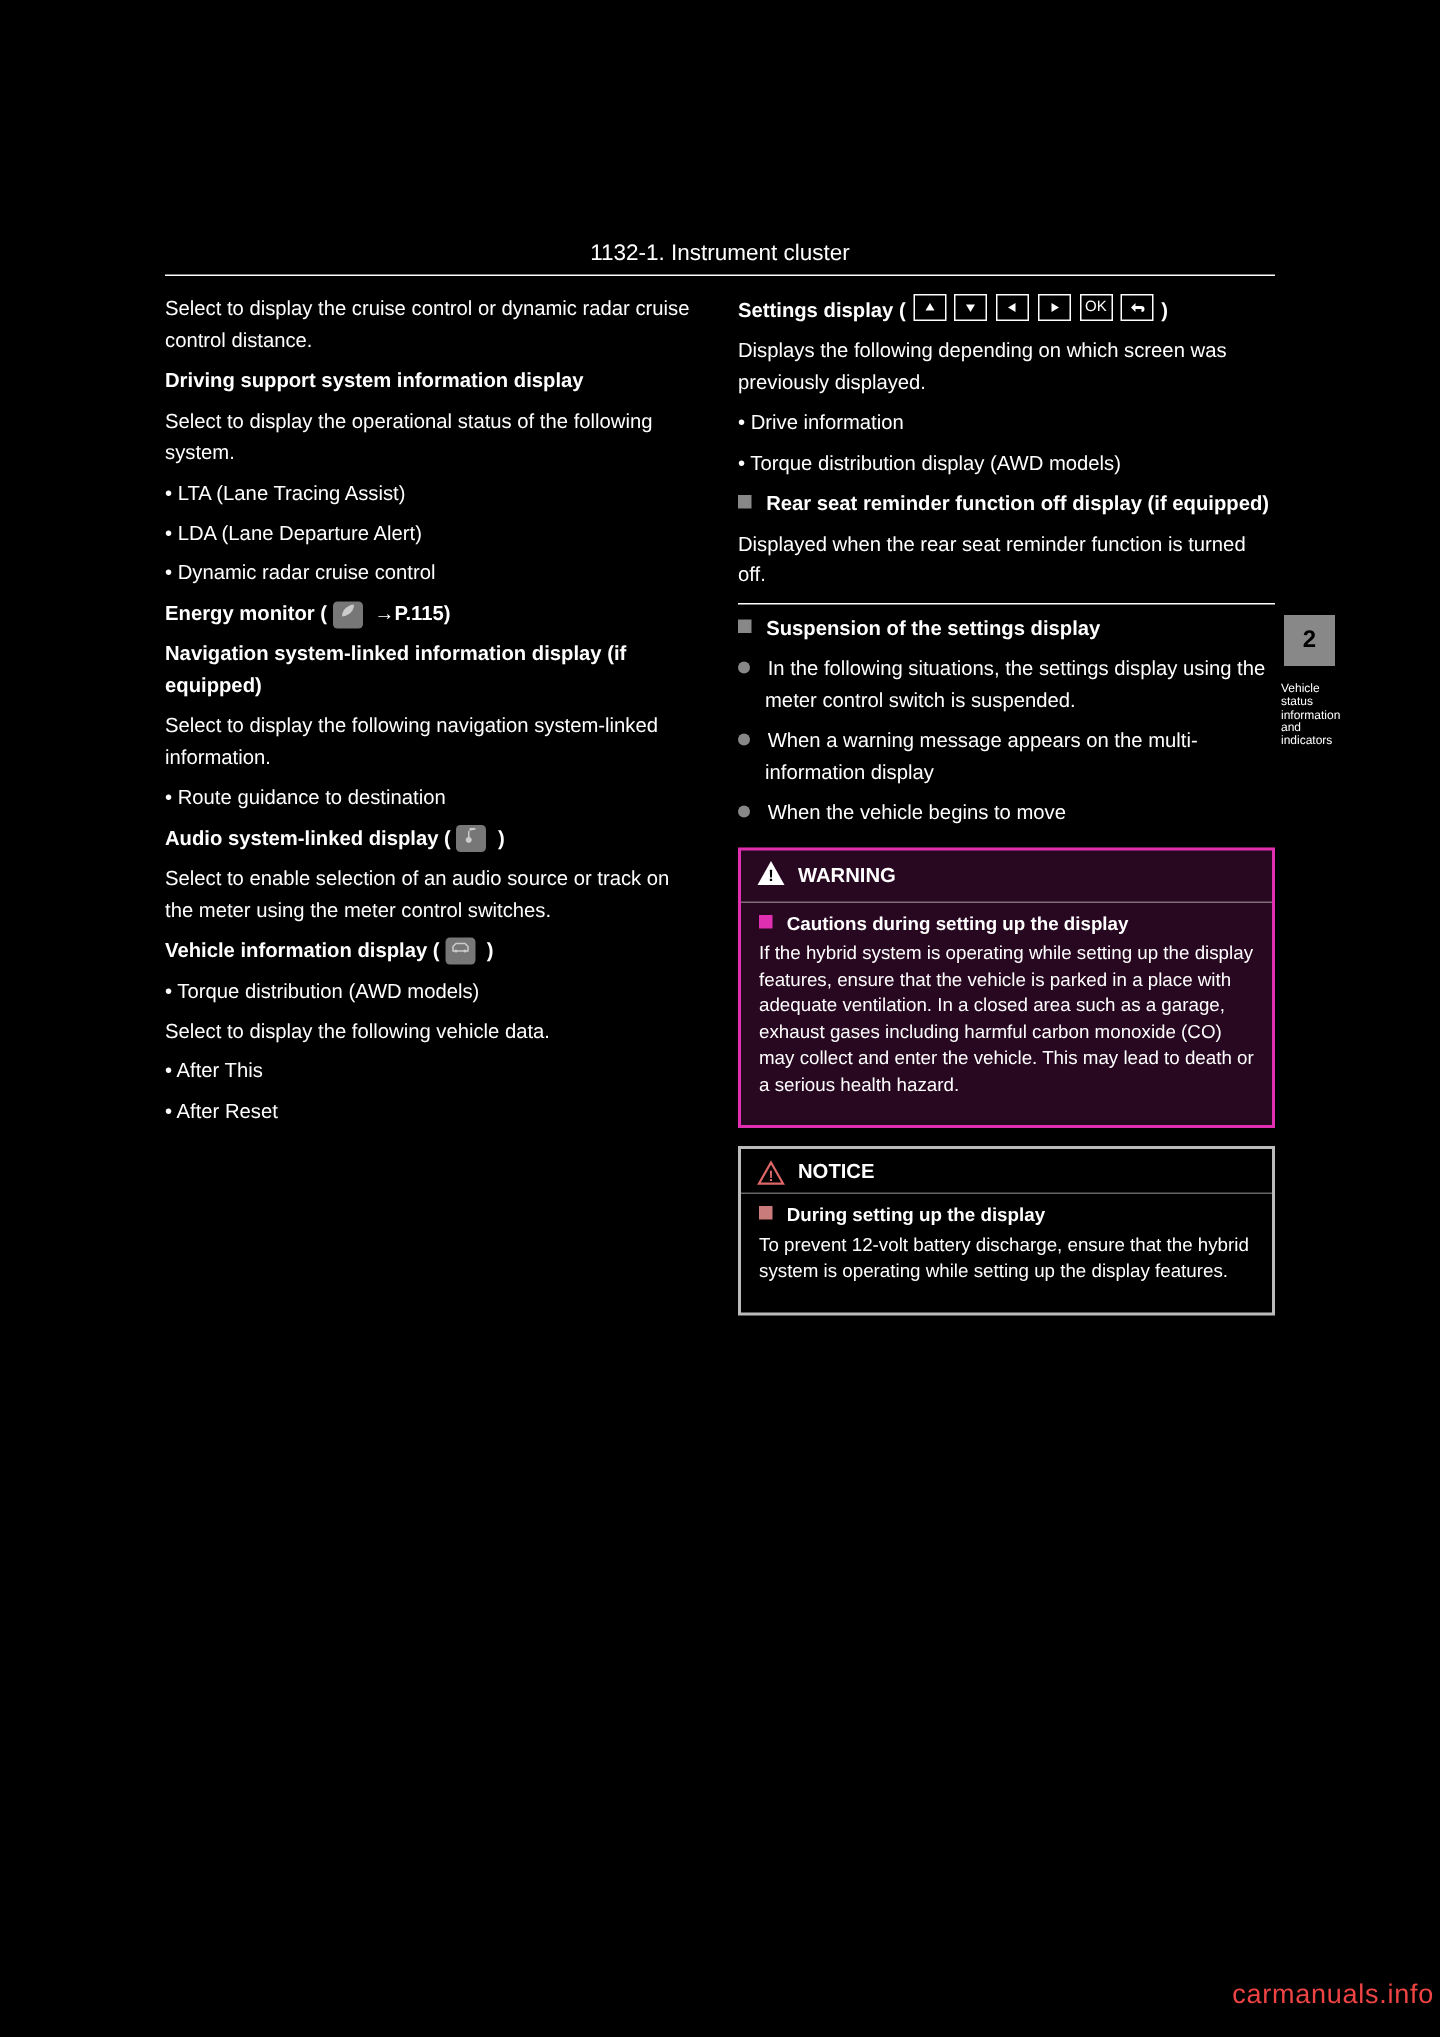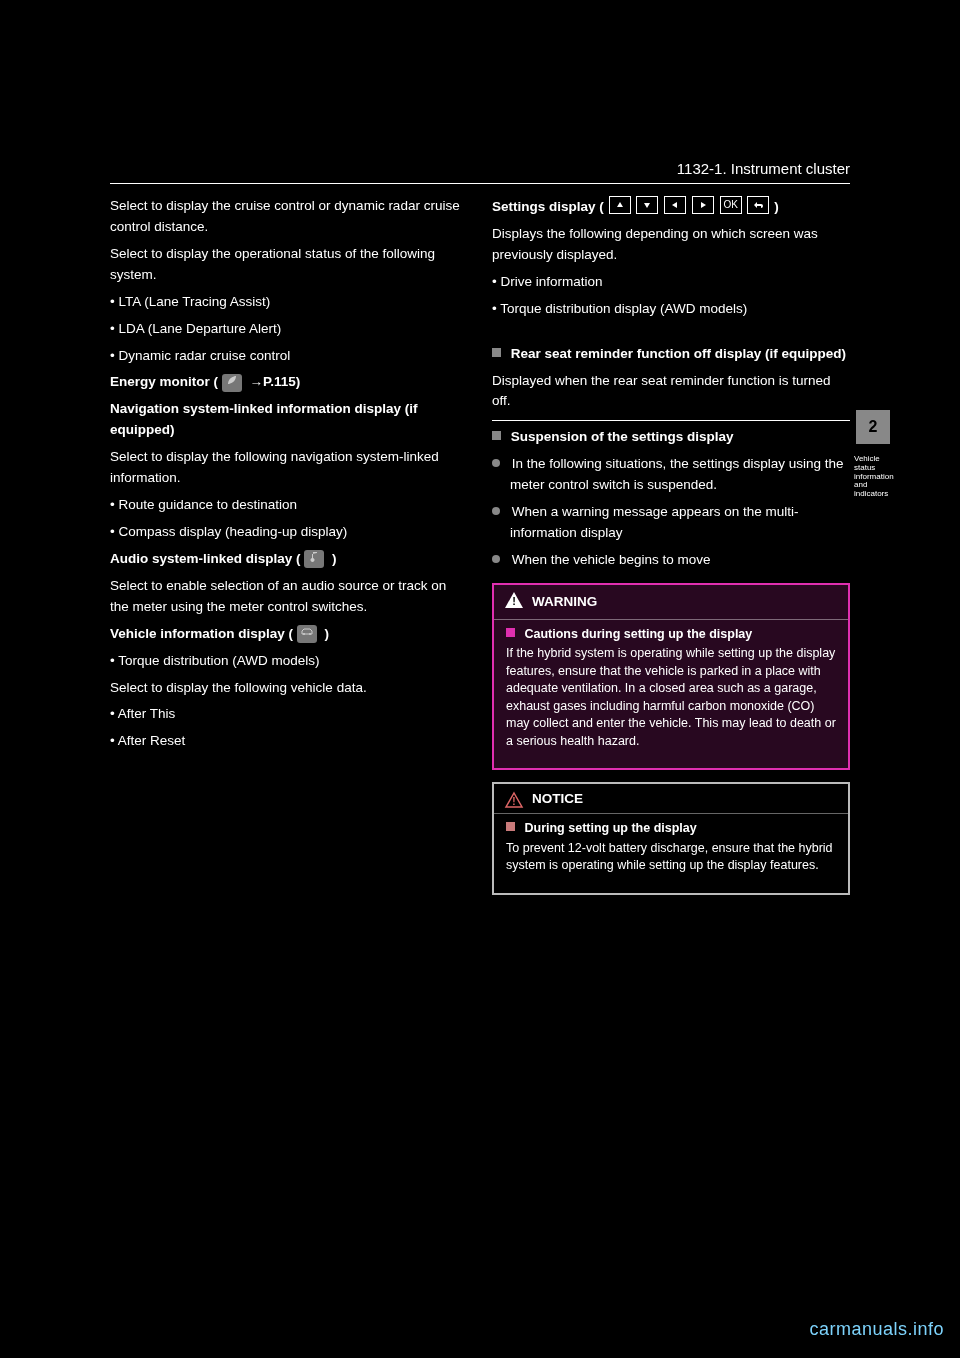--- a/index.html
+++ b/index.html
@@ -14,21 +14,21 @@
   .page {
     position: absolute;
     left: 110px;
     top: 160px;
     width: 740px;
     height: 1060px;
     background: #000;
   }
   .header {
     display: flex;
-    justify-content: flex-end;
+    justify-content: center;
     font-size: 15px;
     padding-bottom: 6px;
   }
   .hr {
     border-top: 1px solid #fff;
     width: 100%;
     margin-bottom: 12px;
   }
   .cols {
     display: flex;
@@ -146,24 +146,24 @@
     display: inline-block;
     width: 20px; height: 18px;
     position: relative;
     color: #d66;
     font-weight: bold;
   }
   .tri-outline svg { display:block; }
 
   .watermark {
     position: absolute;
-    right: 16px;
+    right: 4px;
     bottom: 18px;
     font-size: 18px;
-    color: #7dd3fc;
+    color: #ef4444;
     letter-spacing: 0.5px;
   }
 
   .indent { padding-left: 18px; text-indent: -18px; }
   .col strong { font-weight: bold; text-align: center; }
 </style>
 </head>
 <body>
 
 <div class="page">
@@ -175,39 +175,39 @@
     <span>113</span>
     <span>2-1. Instrument cluster</span>
   </div>
   <div class="hr"></div>
 
   <div class="cols">
 
     <div class="col">
       <p>Select to display the cruise control or dynamic radar cruise control distance.</p>
 
+      <p><strong>Driving support system information display</strong></p>
       <p>Select to display the operational status of the following system.</p>
       <p>• LTA (Lane Tracing Assist)</p>
       <p>• LDA (Lane Departure Alert)</p>
       <p>• Dynamic radar cruise control</p>
 
       <p>
         <strong>Energy monitor (</strong>
         <span class="iconbox">
           <svg width="12" height="12" viewBox="0 0 12 12">
               <path d="M2 10 C2 4 8 2 10 2 C10 8 4 10 2 10 Z" fill="#ccc"></path>
             </svg>
         </span>
         <strong>→P.115)</strong>
       </p>
 
       <p><strong>Navigation system-linked information display (if equipped)</strong></p>
       <p>Select to display the following navigation system-linked information.</p>
       <p>• Route guidance to destination</p>
-      <p>• Compass display (heading-up display)</p>
 
       <p>
         <strong>Audio system-linked display (</strong>
         <span class="iconbox">
           <svg width="12" height="12" viewBox="0 0 12 12">
               <path d="M5 2 L5 8 A2 2 0 1 1 4 8 L4 4 L9 3 L9 2 Z" fill="#ccc"></path>
             </svg>
         </span>
         <strong>)</strong>
       </p>
@@ -248,21 +248,21 @@
         <span class="dispicon ok"></span>
         <span class="dispicon"><svg width="12" height="10" viewBox="0 0 12 10">
               <path d="M2 5 L5 2 L5 4 L9 4 A2 2 0 0 1 9 8 L9 6 L5 6 L5 8 Z" fill="#fff"></path>
             </svg></span>
         <strong>)</strong>
       </p>
       <p>Displays the following depending on which screen was previously displayed.</p>
       <p>• Drive information</p>
       <p>• Torque distribution display (AWD models)</p>
 
-      <p style="margin-top:24px;">
+      <p style="margin-top:6px;">
         <span class="sq"></span>
         <strong>Rear seat reminder function off display (if equipped)</strong>
       </p>
       <p>Displayed when the rear seat reminder function is turned off.</p>
 
       <div class="sep"></div>
       <p>
         <span class="sq"></span>
         <strong>Suspension of the settings display</strong>
       </p>

